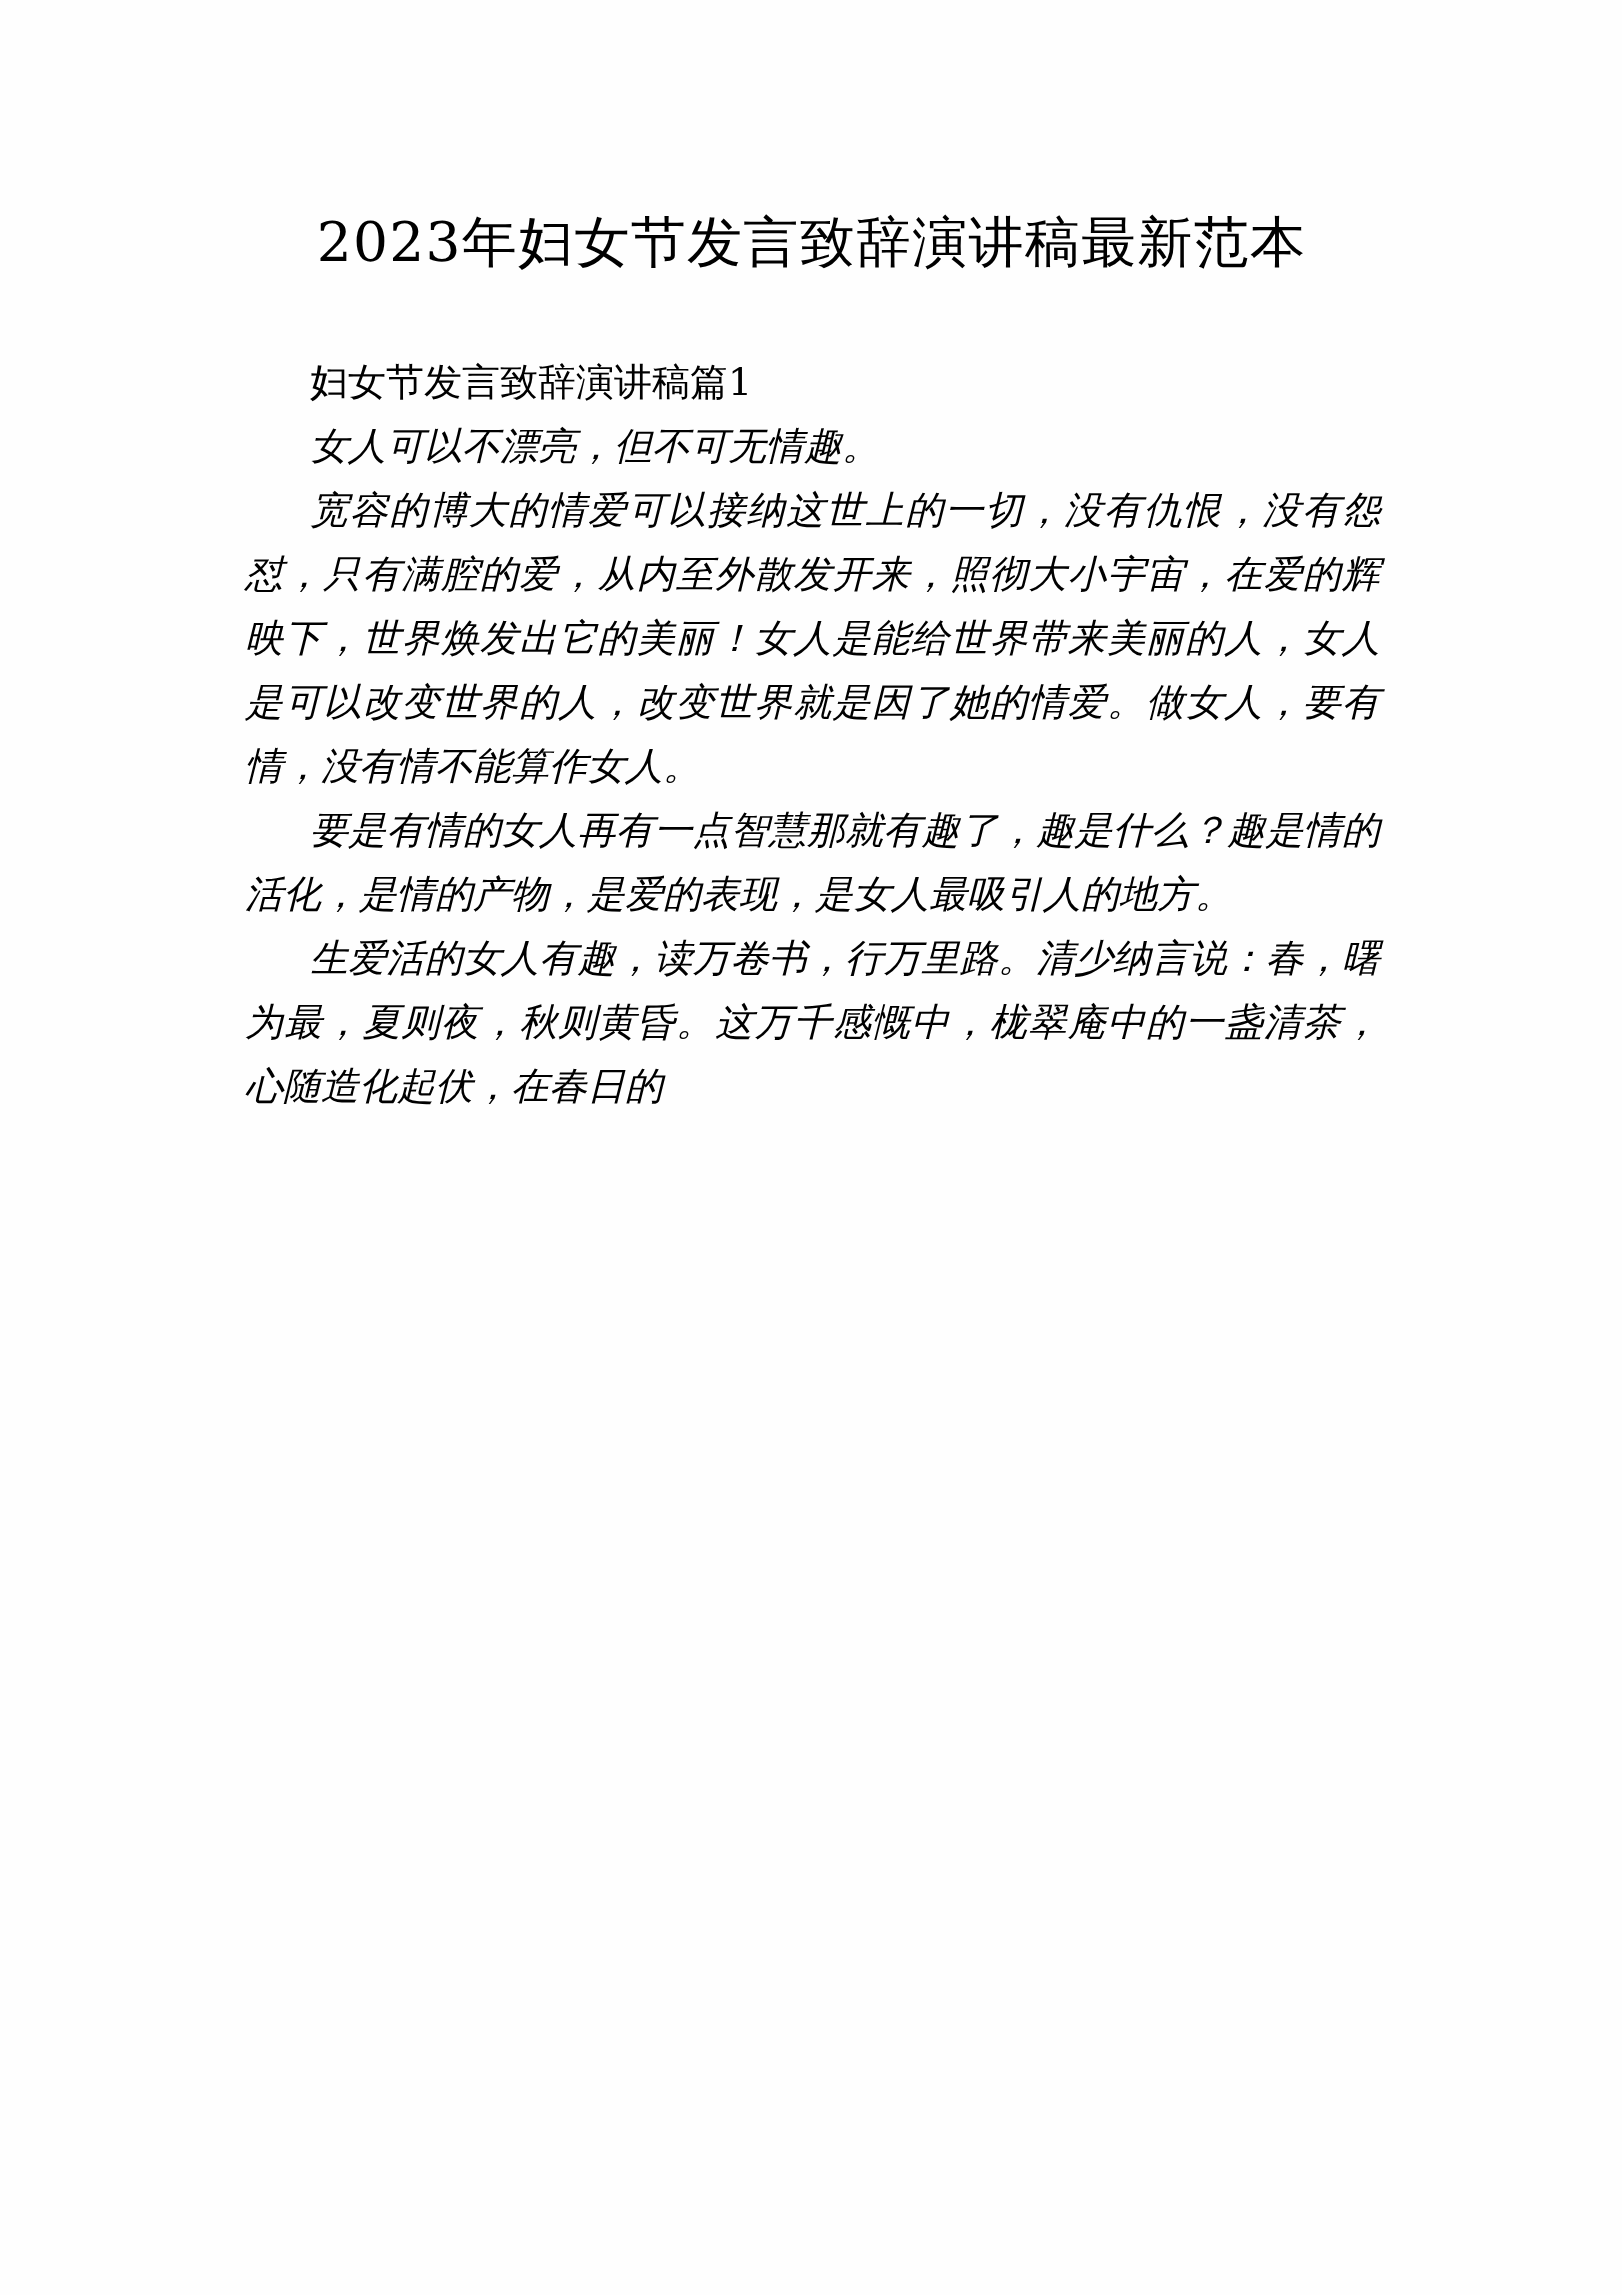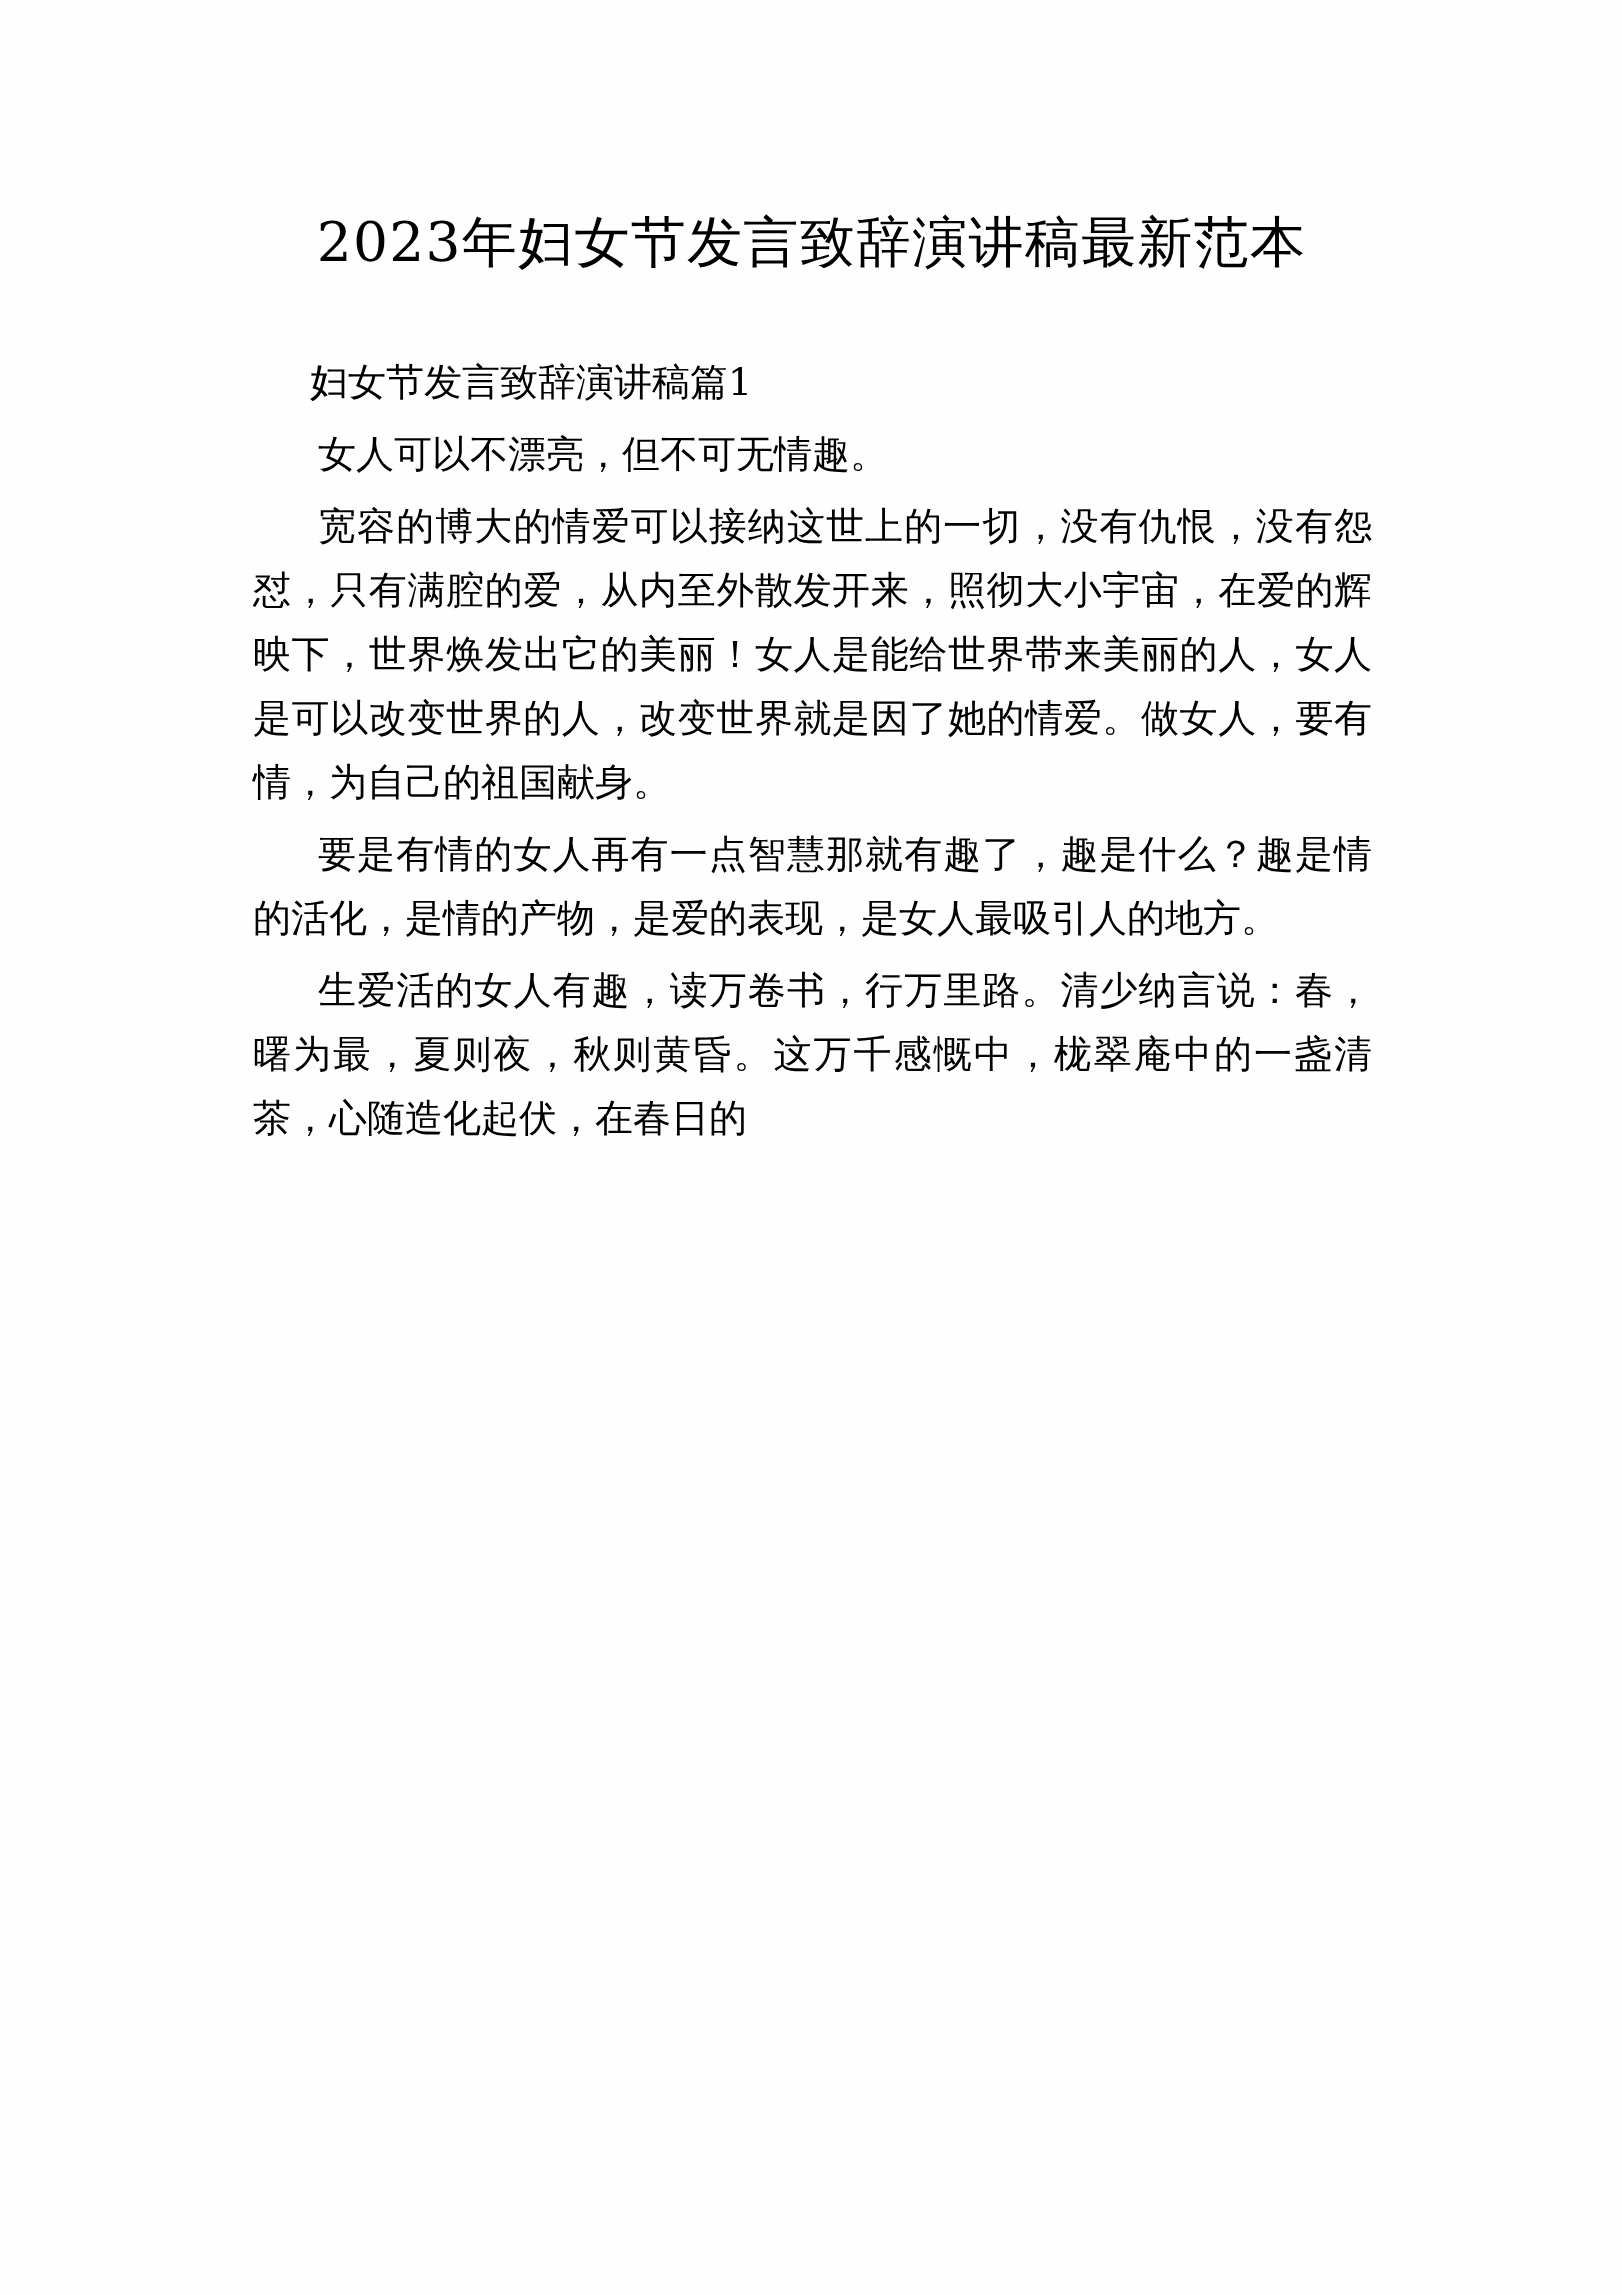--- a/index.html
+++ b/index.html
@@ -38,35 +38,36 @@
       position: absolute;
       top: 350px;
       left: 245px;
       width: 1135px;
       font-size: 38px;
       line-height: 64px;
       text-align: justify;
       text-justify: inter-character;
     }
     .para {
-      margin: 8px;
+      margin: 0;
       text-indent: 65px;
+      font-style: italic;
     }
     .heading {
       margin: 0;
       text-indent: 65px;
     }
   </style>
 </head>
 <body>
 
 <div class="page">
   <h1 class="title">2023年妇女节发言致辞演讲稿最新范本</h1>
 
   <div class="body">
     <p class="heading">妇女节发言致辞演讲稿篇1</p>
     <p class="para">女人可以不漂亮，但不可无情趣。</p>
-    <p class="para">宽容的博大的情爱可以接纳这世上的一切，没有仇恨，没有怨怼，只有满腔的爱，从内至外散发开来，照彻大小宇宙，在爱的辉映下，世界焕发出它的美丽！女人是能给世界带来美丽的人，女人是可以改变世界的人，改变世界就是因了她的情爱。做女人，要有情，为自己的祖国献身。</p>
+    <p class="para">宽容的博大的情爱可以接纳这世上的一切，没有仇恨，没有怨怼，只有满腔的爱，从内至外散发开来，照彻大小宇宙，在爱的辉映下，世界焕发出它的美丽！女人是能给世界带来美丽的人，女人是可以改变世界的人，改变世界就是因了她的情爱。做女人，要有情，没有情不能算作女人。</p>
     <p class="para">要是有情的女人再有一点智慧那就有趣了，趣是什么？趣是情的活化，是情的产物，是爱的表现，是女人最吸引人的地方。</p>
     <p class="para">生爱活的女人有趣，读万卷书，行万里路。清少纳言说：春，曙为最，夏则夜，秋则黄昏。这万千感慨中，栊翠庵中的一盏清茶，心随造化起伏，在春日的</p>
   </div>
 </div>
 
 
 </body></html>

